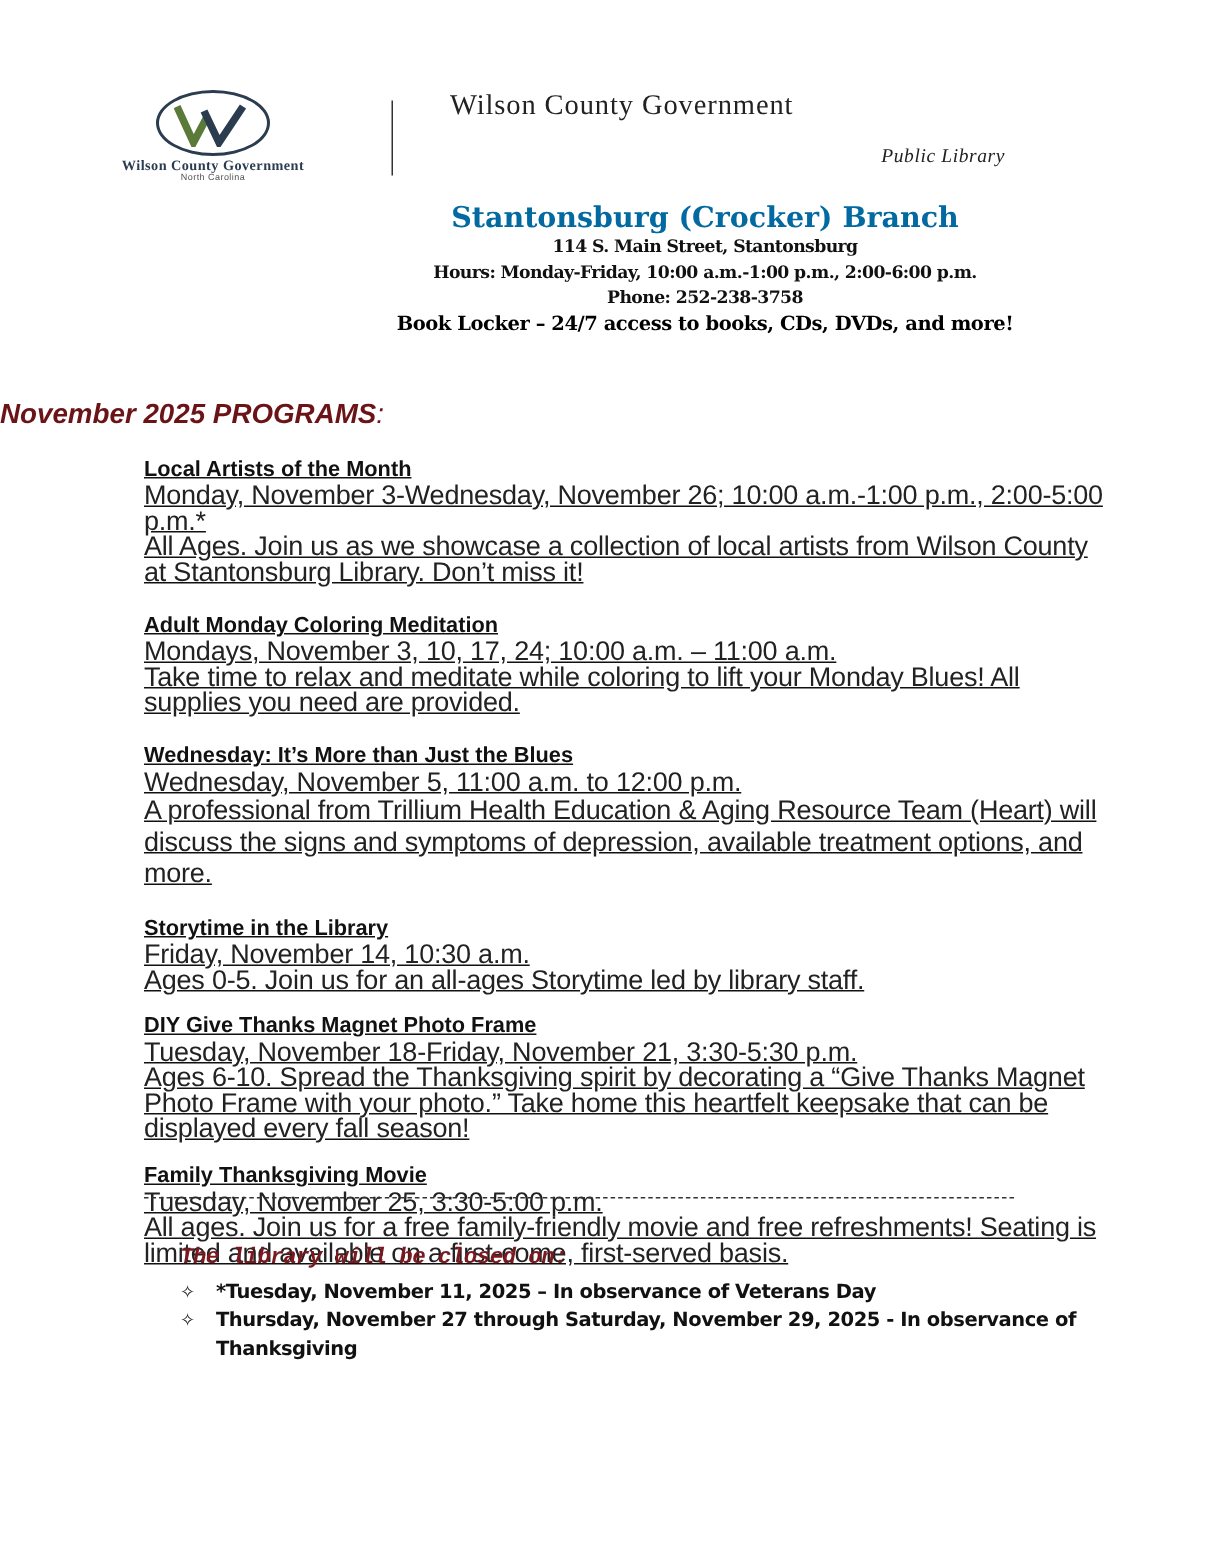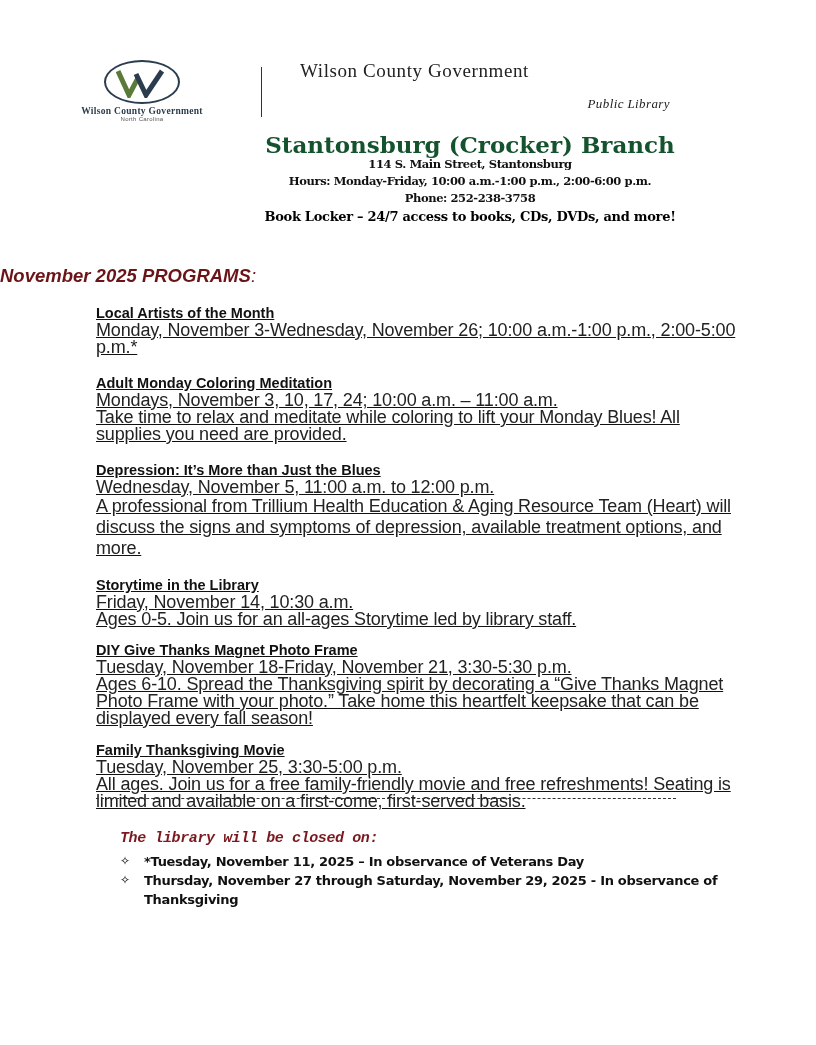--- a/index.html
+++ b/index.html
@@ -11,21 +11,21 @@
     .logo-oval svg { position: absolute; left: 10px; top: 6px; }
     .logo-left .org { font-family: "Liberation Serif", serif; font-weight: bold; font-size: 9.5px; color: #2b3c4f; letter-spacing: 0.3px; margin-top: 2px; }
     .logo-left .state { font-family: "Liberation Sans", sans-serif; font-size: 6px; color: #555; margin-top: 0px; letter-spacing: 0.3px; }
     .divider-vert { position: absolute; left: 261px; top: 67px; width: 1px; height: 50px; background: #333; }
     .logo-right { position: absolute; left: 300px; top: 60px; width: 370px; }
     .logo-right .gov { font-family: "Liberation Serif", serif; font-size: 19px; color: #222; letter-spacing: 0.6px; }
     .logo-right .pl { font-family: "Liberation Serif", serif; font-style: italic; font-size: 13px; color: #222; text-align: right; margin-top: 14px; letter-spacing: 0.4px; }
 
     
     .branch { position: absolute; left: 200px; width: 540px; top: 134px; text-align: center; font-family: "DejaVu Serif", serif; }
-    .branch .name { font-size: 23px; font-weight: bold; color: #14532d; line-height: 22px; }
+    .branch .name { font-size: 19px; font-weight: bold; color: #0369a1; line-height: 22px; }
     .branch .line { font-size: 11.5px; font-weight: bold; color: #111; line-height: 17px; letter-spacing: -0.4px; }
     .branch .locker { font-size: 13px; font-weight: bold; color: #000; line-height: 20px; letter-spacing: -0.3px; }
 
     
     .programs-title { position: absolute; left: 0; width: 816px; top: 265px; text-align: left; font-size: 18.5px; color: #6b1418; font-weight: normal; font-style: italic; }
     .programs-title .strong { font-weight: bold; }
 
     
     .events { position: absolute; left: 96px; top: 304px; width: 640px; }
     .event { margin-bottom: 18px; text-decoration: underline; }
@@ -75,28 +75,29 @@
 </div>
 
 <div class="programs-title">
   <span class="strong">November 2025 PROGRAMS</span><span>:</span>
 </div>
 
 <div class="events">
   <div class="event ev1">
     <div class="event-title">Local Artists of the Month</div>
     <div class="event-when">Monday, November 3-Wednesday, November 26; 10:00 a.m.-1:00 p.m., 2:00-5:00 p.m.*</div>
+    <div class="event-desc">All Ages. Join us as we showcase a collection of local artists from Wilson County at Stantonsburg Library. Don’t miss it!</div>
   </div>
   <div class="event ev2">
     <div class="event-title">Adult Monday Coloring Meditation</div>
     <div class="event-when">Mondays, November 3, 10, 17, 24; 10:00 a.m. – 11:00 a.m.</div>
     <div class="event-desc">Take time to relax and meditate while coloring to lift your Monday Blues! All supplies you need are provided.</div>
   </div>
   <div class="event ev3">
-    <div class="event-title">Depression: It’s More than Just the Blues</div>
+    <div class="event-title">Wednesday: It’s More than Just the Blues</div>
     <div class="event-when">Wednesday, November 5, 11:00 a.m. to 12:00 p.m.</div>
     <div class="event-desc">A professional from Trillium Health Education &amp; Aging Resource Team (Heart) will discuss the signs and symptoms of depression, available treatment options, and more.</div>
   </div>
   <div class="event ev4">
     <div class="event-title">Storytime in the Library</div>
     <div class="event-when">Friday, November 14, 10:30 a.m.</div>
     <div class="event-desc">Ages 0-5. Join us for an all-ages Storytime led by library staff.</div>
   </div>
   <div class="event ev5">
     <div class="event-title">DIY Give Thanks Magnet Photo Frame</div>

